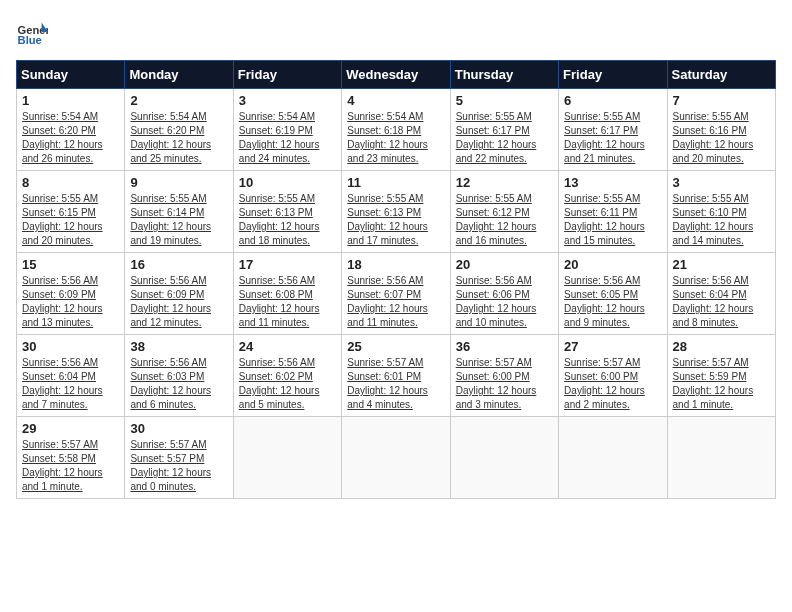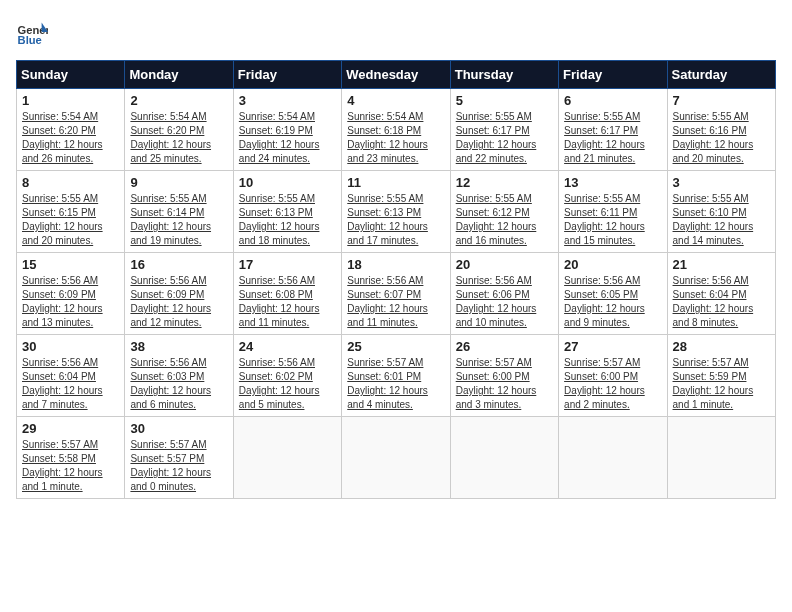--- a/index.html
+++ b/index.html
@@ -212,21 +212,21 @@
       </td>
         <td>
         <span class="day-number">24</span>
         <span class="cell-text">Sunrise: 5:56 AM<br>Sunset: 6:02 PM<br>Daylight: 12 hours and 5 minutes.</span>
       </td>
         <td>
         <span class="day-number">25</span>
         <span class="cell-text">Sunrise: 5:57 AM<br>Sunset: 6:01 PM<br>Daylight: 12 hours and 4 minutes.</span>
       </td>
         <td>
-        <span class="day-number">26</span>
+        <span class="day-number">36</span>
         <span class="cell-text">Sunrise: 5:57 AM<br>Sunset: 6:00 PM<br>Daylight: 12 hours and 3 minutes.</span>
       </td>
         <td>
         <span class="day-number">27</span>
         <span class="cell-text">Sunrise: 5:57 AM<br>Sunset: 6:00 PM<br>Daylight: 12 hours and 2 minutes.</span>
       </td>
         <td>
         <span class="day-number">28</span>
         <span class="cell-text">Sunrise: 5:57 AM<br>Sunset: 5:59 PM<br>Daylight: 12 hours and 1 minute.</span>
       </td>

